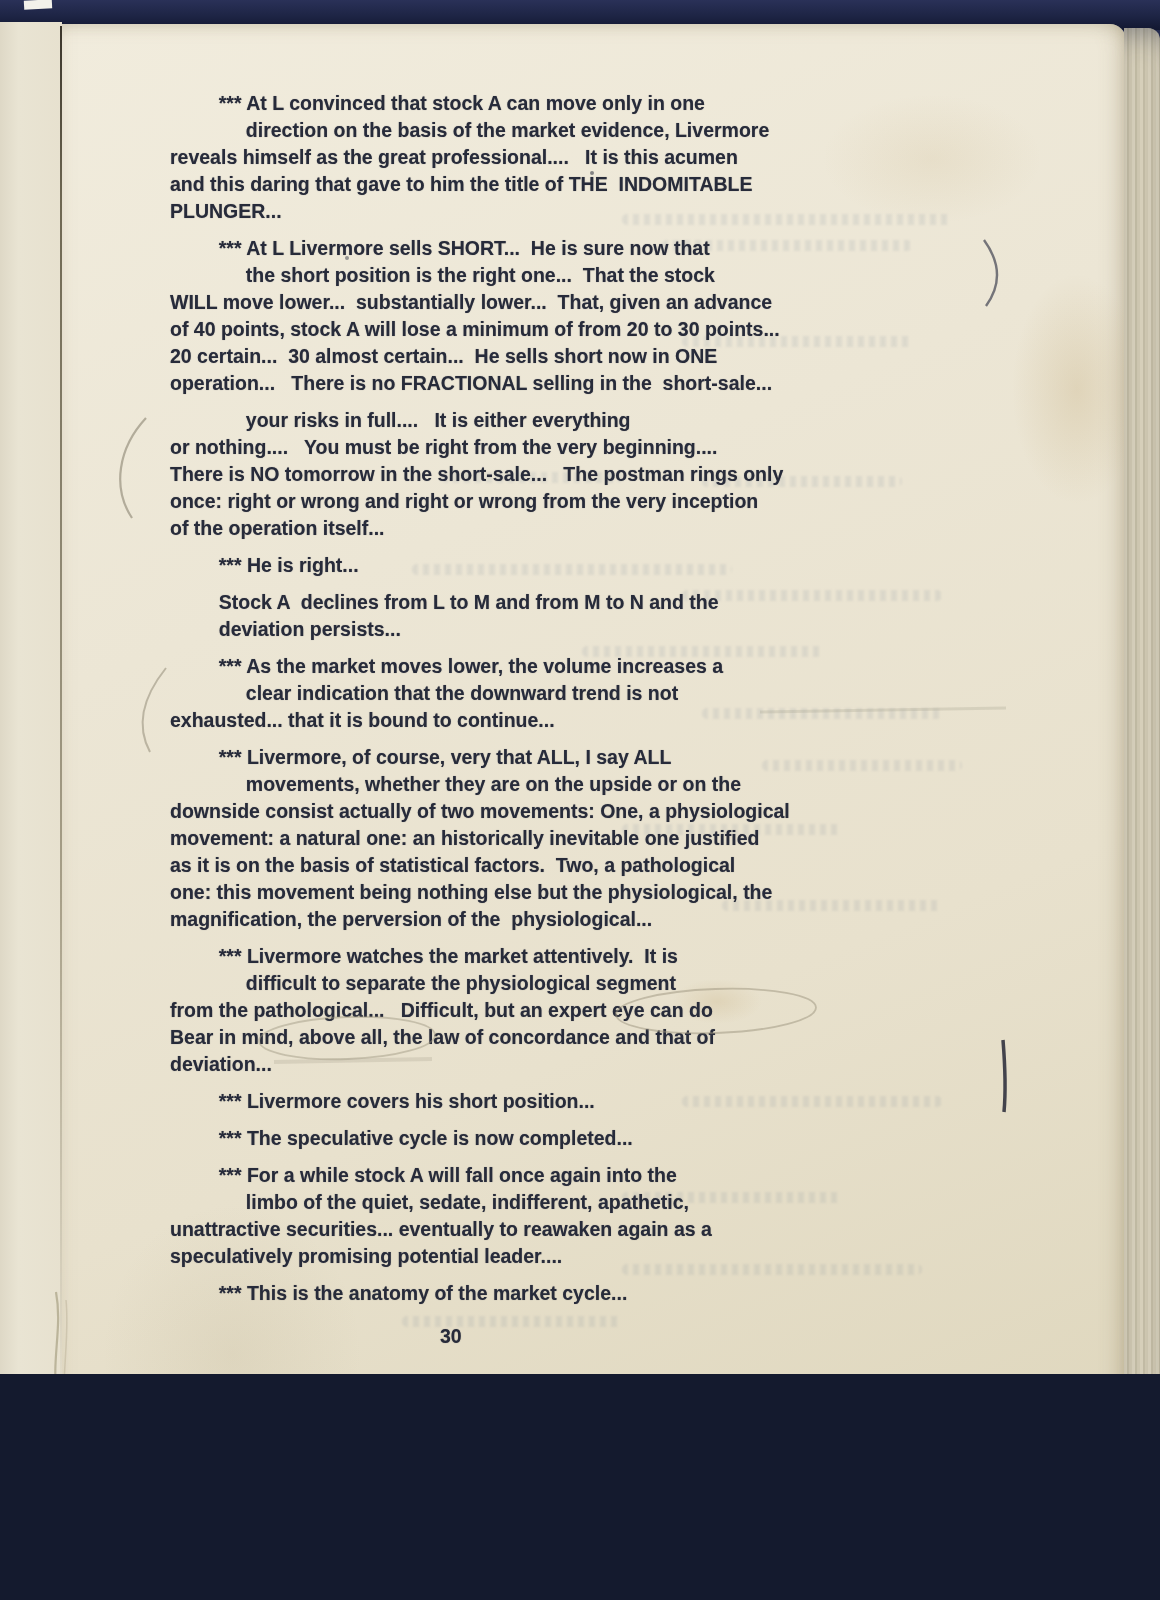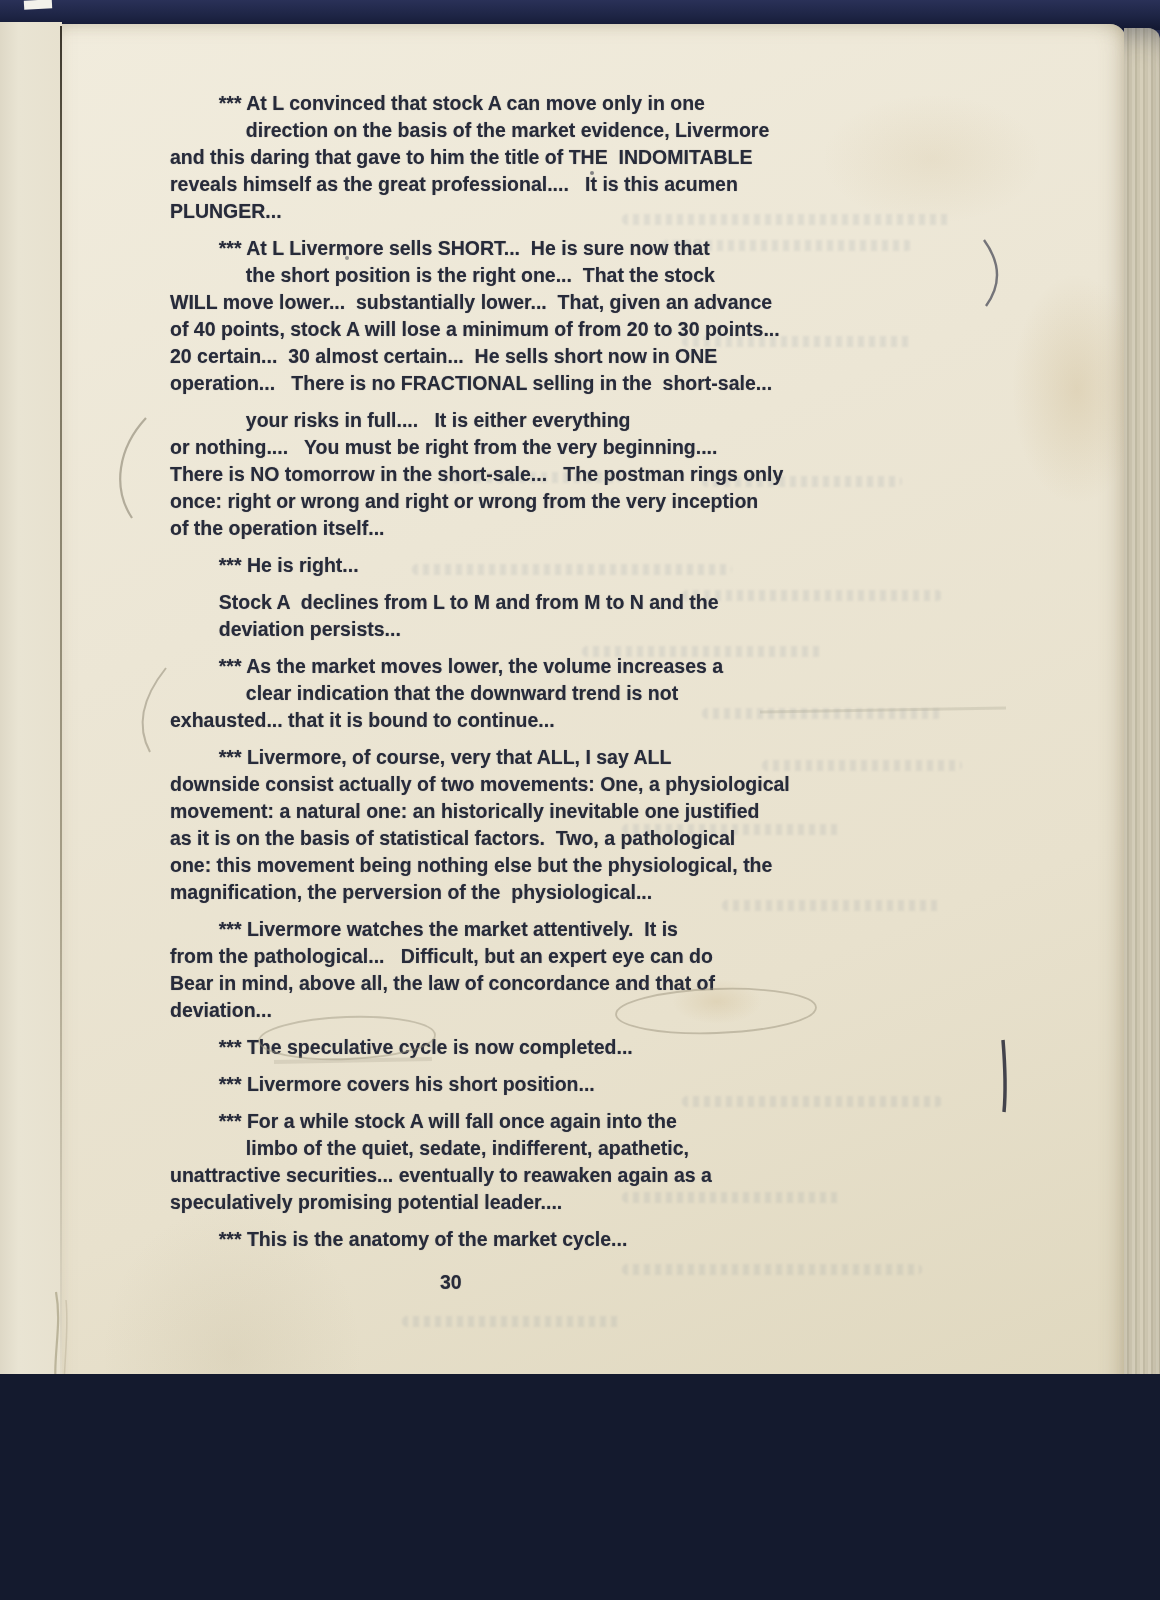--- a/index.html
+++ b/index.html
@@ -78,22 +78,22 @@
     <div class="ghost" style="left:660px;top:876px;width:220px;"></div>
     <div class="ghost" style="left:620px;top:1072px;width:260px;"></div>
     <div class="ghost" style="left:560px;top:1168px;width:220px;"></div>
     <div class="ghost" style="left:560px;top:1240px;width:300px;"></div>
     <div class="ghost" style="left:340px;top:1292px;width:220px;"></div>
 
     <div class="typed">
       <div class="para">
           <div class="tline">         *** At L convinced that stock A can move only in one</div>
           <div class="tline">              direction on the basis of the market evidence, Livermore</div>
+          <div class="tline">reveals himself as the great professional....   It is this acumen</div>
           <div class="tline">and this daring that gave to him the title of THE  INDOMITABLE</div>
-          <div class="tline">reveals himself as the great professional....   It is this acumen</div>
           <div class="tline">PLUNGER...</div>
         </div>
       <div class="para">
           <div class="tline">         *** At L Livermore sells SHORT...  He is sure now that</div>
           <div class="tline">              the short position is the right one...  That the stock</div>
           <div class="tline">WILL move lower...  substantially lower...  That, given an advance</div>
           <div class="tline">of 40 points, stock A will lose a minimum of from 20 to 30 points...</div>
           <div class="tline">20 certain...  30 almost certain...  He sells short now in ONE</div>
           <div class="tline">operation...   There is no FRACTIONAL selling in the  short-sale...</div>
         </div>
@@ -111,37 +111,39 @@
           <div class="tline">         Stock A  declines from L to M and from M to N and the</div>
           <div class="tline">         deviation persists...</div>
         </div>
       <div class="para">
           <div class="tline">         *** As the market moves lower, the volume increases a</div>
           <div class="tline">              clear indication that the downward trend is not</div>
           <div class="tline">exhausted... that it is bound to continue...</div>
         </div>
       <div class="para">
           <div class="tline">         *** Livermore, of course, very that ALL, I say ALL</div>
+          <div class="tline">              movements, whether they are on the upside or on the</div>
           <div class="tline">downside consist actually of two movements: One, a physiological</div>
           <div class="tline">movement: a natural one: an historically inevitable one justified</div>
           <div class="tline">as it is on the basis of statistical factors.  Two, a pathological</div>
           <div class="tline">one: this movement being nothing else but the physiological, the</div>
           <div class="tline">magnification, the perversion of the  physiological...</div>
         </div>
       <div class="para">
           <div class="tline">         *** Livermore watches the market attentively.  It is</div>
+          <div class="tline">              difficult to separate the physiological segment</div>
           <div class="tline">from the pathological...   Difficult, but an expert eye can do</div>
           <div class="tline">Bear in mind, above all, the law of concordance and that of</div>
           <div class="tline">deviation...</div>
         </div>
       <div class="para">
-          <div class="tline">         *** The speculative cycle is now completed...</div>
+          <div class="tline">         *** Livermore covers his short position...</div>
         </div>
       <div class="para">
-          <div class="tline">         *** Livermore covers his short position...</div>
+          <div class="tline">         *** The speculative cycle is now completed...</div>
         </div>
       <div class="para">
           <div class="tline">         *** For a while stock A will fall once again into the</div>
           <div class="tline">              limbo of the quiet, sedate, indifferent, apathetic,</div>
           <div class="tline">unattractive securities... eventually to reawaken again as a</div>
           <div class="tline">speculatively promising potential leader....</div>
         </div>
       <div class="para">
           <div class="tline">         *** This is the anatomy of the market cycle...</div>
         </div>

